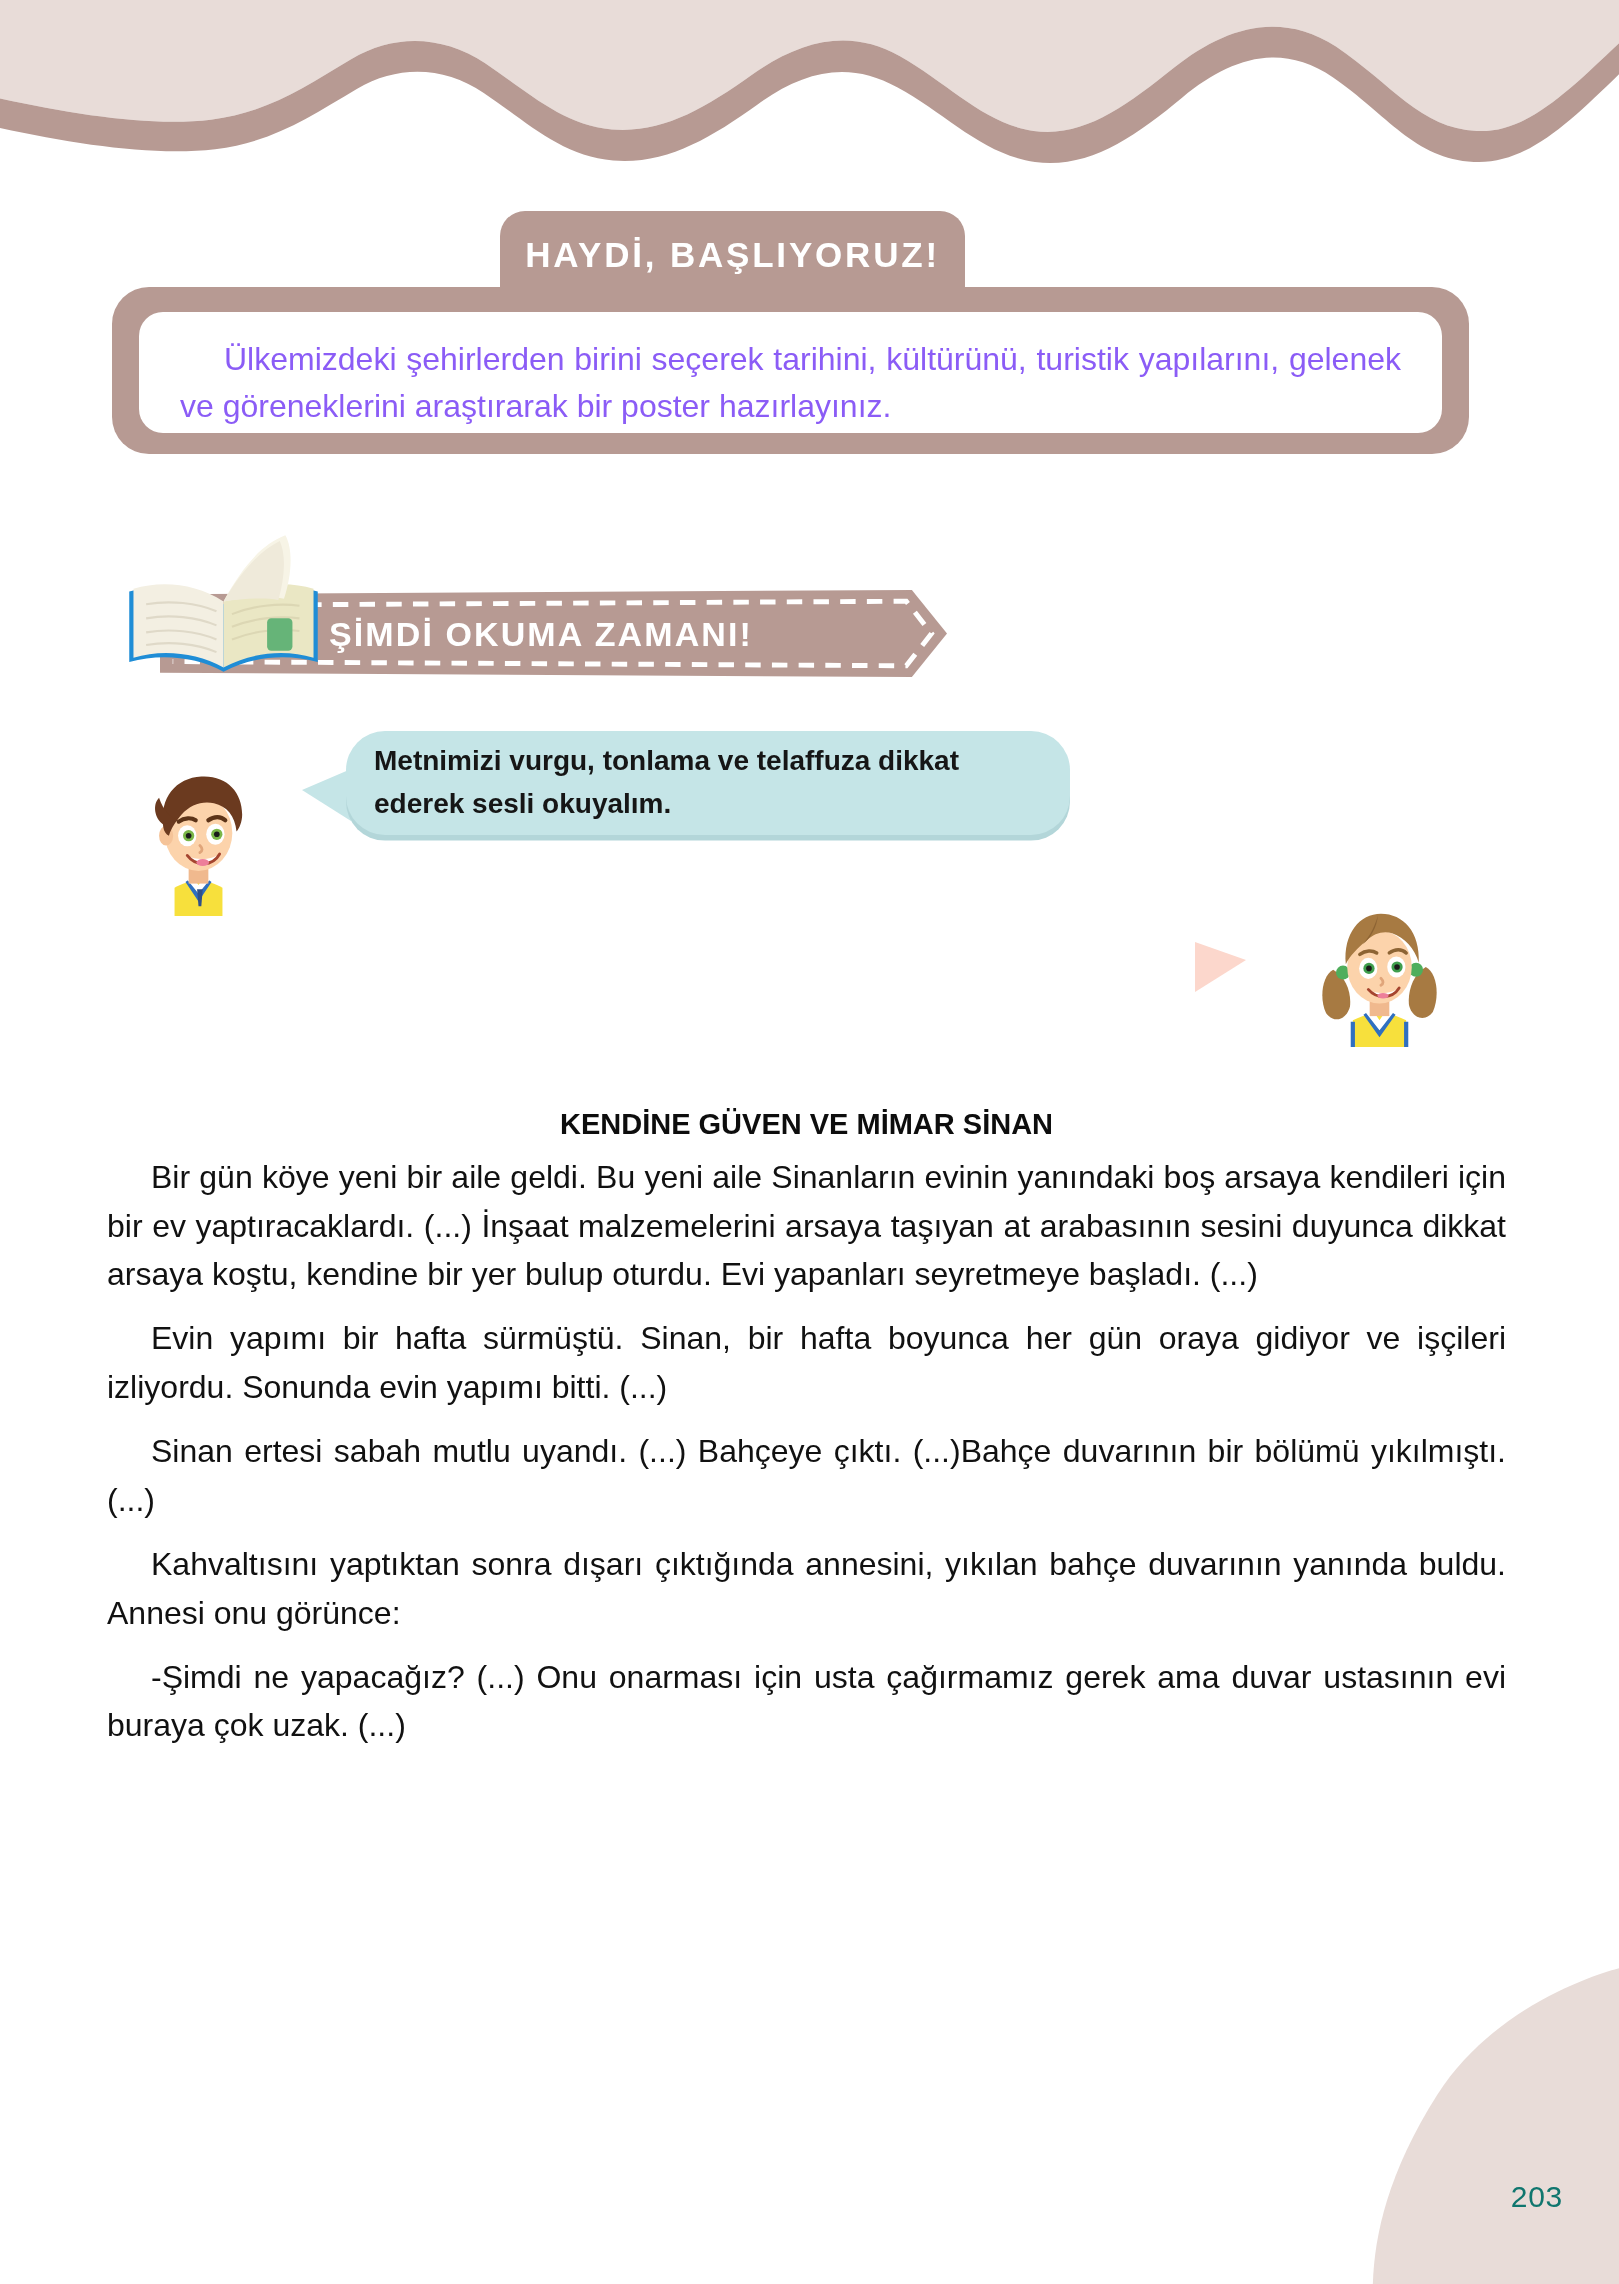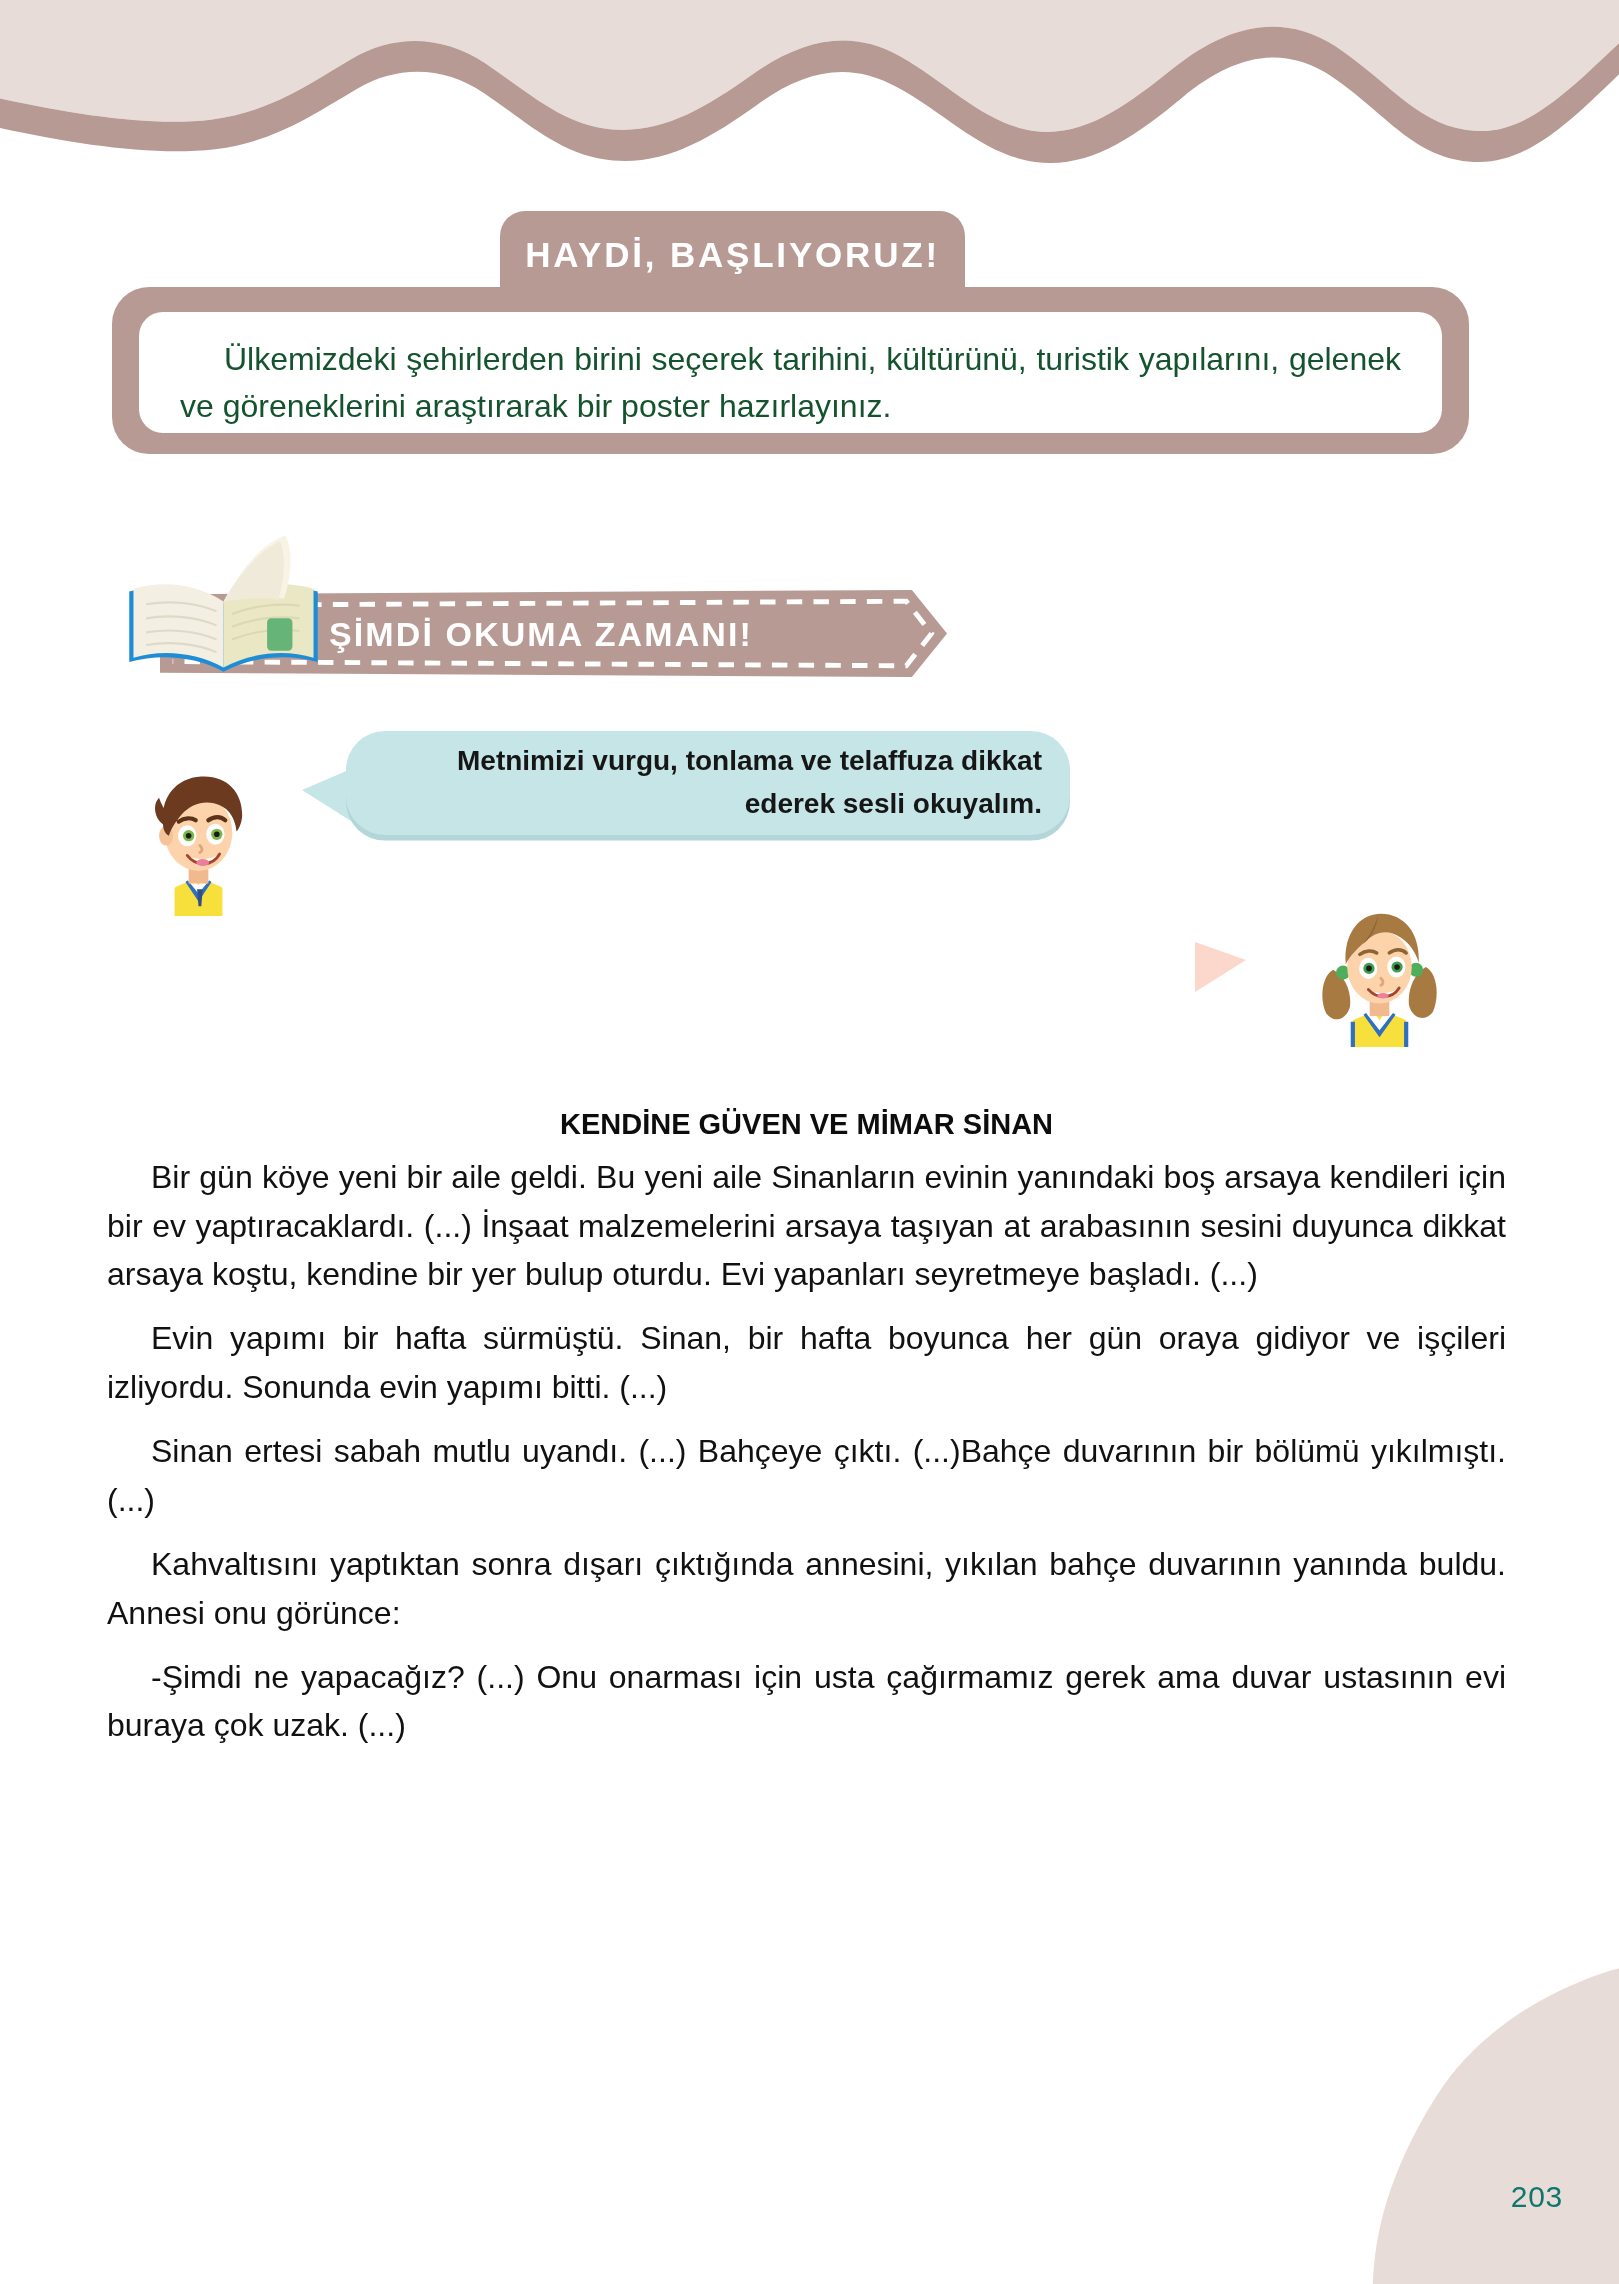--- a/index.html
+++ b/index.html
@@ -96,21 +96,21 @@
     bottom: 21px;
     background: #ffffff;
     border-radius: 24px;
     box-sizing: border-box;
     padding: 24px 41px 0 41px;
   }
   .haydi-text {
     font-family: "Liberation Sans", sans-serif;
     font-size: 32px;
     line-height: 1.48;
-    color: #14532d;
+    color: #8b5cf6;
     text-align: justify;
     text-indent: 44px;
     margin: 0;
   }
 
   
   .okuma-wrap {
     position: absolute;
     left: 118px;
     top: 531px;
@@ -162,21 +162,21 @@
     justify-content: center;
     box-sizing: border-box;
     padding: 0 28px;
   }
   .bubble-blue-text {
     font-family: "Liberation Sans", sans-serif;
     font-size: 28px;
     font-weight: bold;
     line-height: 1.52;
     color: #161616;
-    text-align: right;
+    text-align: left;
     margin: 0;
   }
   .bubble-blue-tail {
     position: absolute;
     left: 302px;
     top: 769px;
     width: 0;
     height: 0;
     border-top: 21px solid transparent;
     border-bottom: 31px solid transparent;

